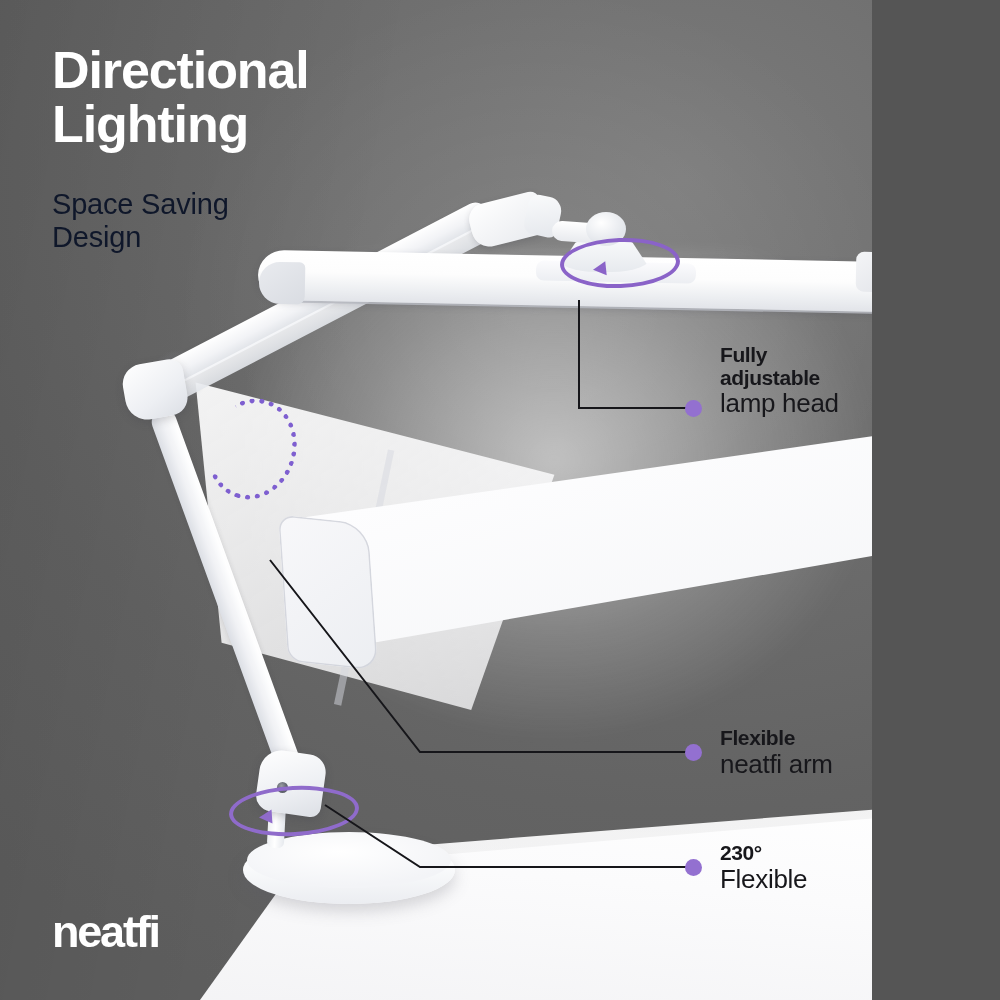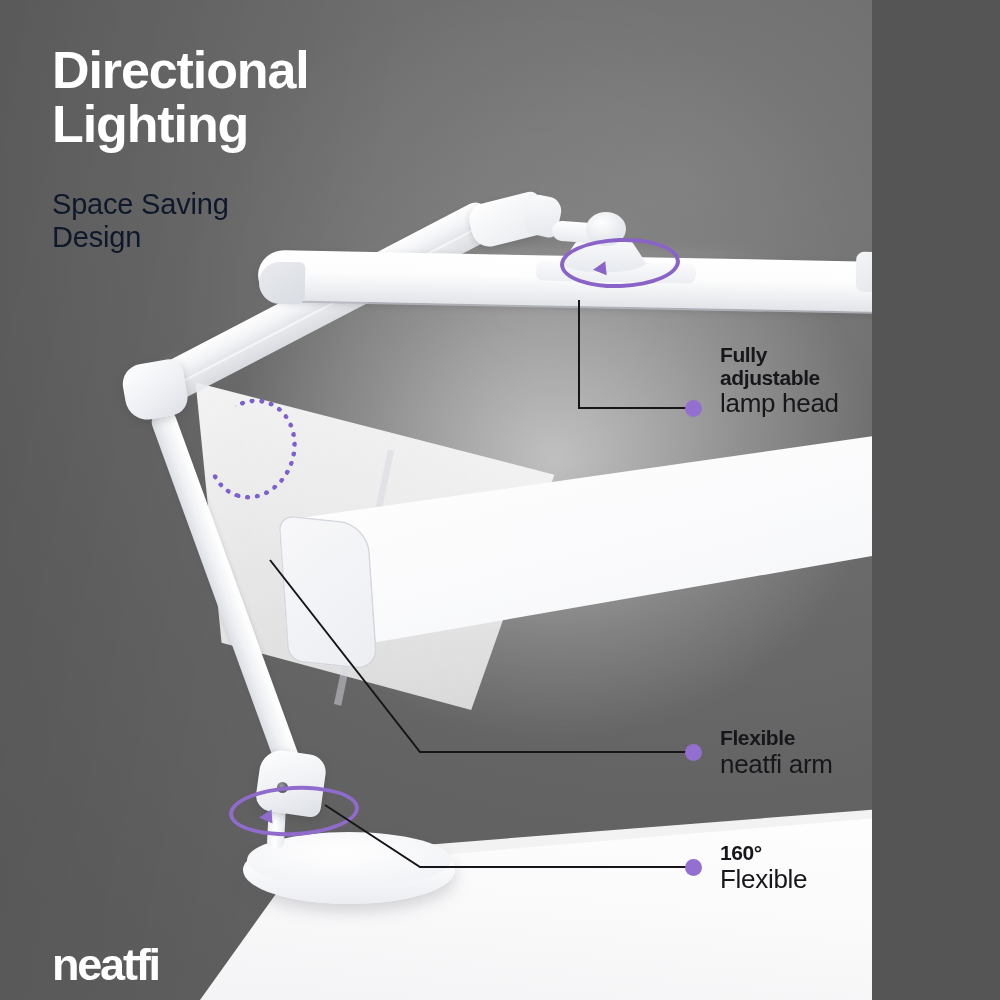--- a/index.html
+++ b/index.html
@@ -378,21 +378,20 @@
     line-height: 1.12;
     letter-spacing: -0.3px;
   }
   .logo {
     position: absolute;
     left: 52px; top: 906px;
     color: #ffffff;
     font-size: 45px;
     font-weight: 700;
     letter-spacing: -2.2px;
-    margin-top: 33px;
   }
 </style>
 </head>
 <body>
 
 <div id="stage">
 
   <div class="bg-base"></div>
   <div class="bg-sheen"></div>
   <div class="wall-glow"></div>
@@ -460,19 +459,19 @@
 adjustable</span>
     <span class="reg">lamp head</span>
   </div>
 
   <div class="callout" style="left:720px; top:727px;">
     <span class="bold">Flexible</span>
     <span class="reg">neatfi arm</span>
   </div>
 
   <div class="callout" style="left:720px; top:842px;">
-    <span class="bold">160°</span>
+    <span class="bold">230°</span>
     <span class="reg">Flexible</span>
   </div>
 
   <div class="logo">neatfi</div>
 
 </div>
 
 </body></html>

